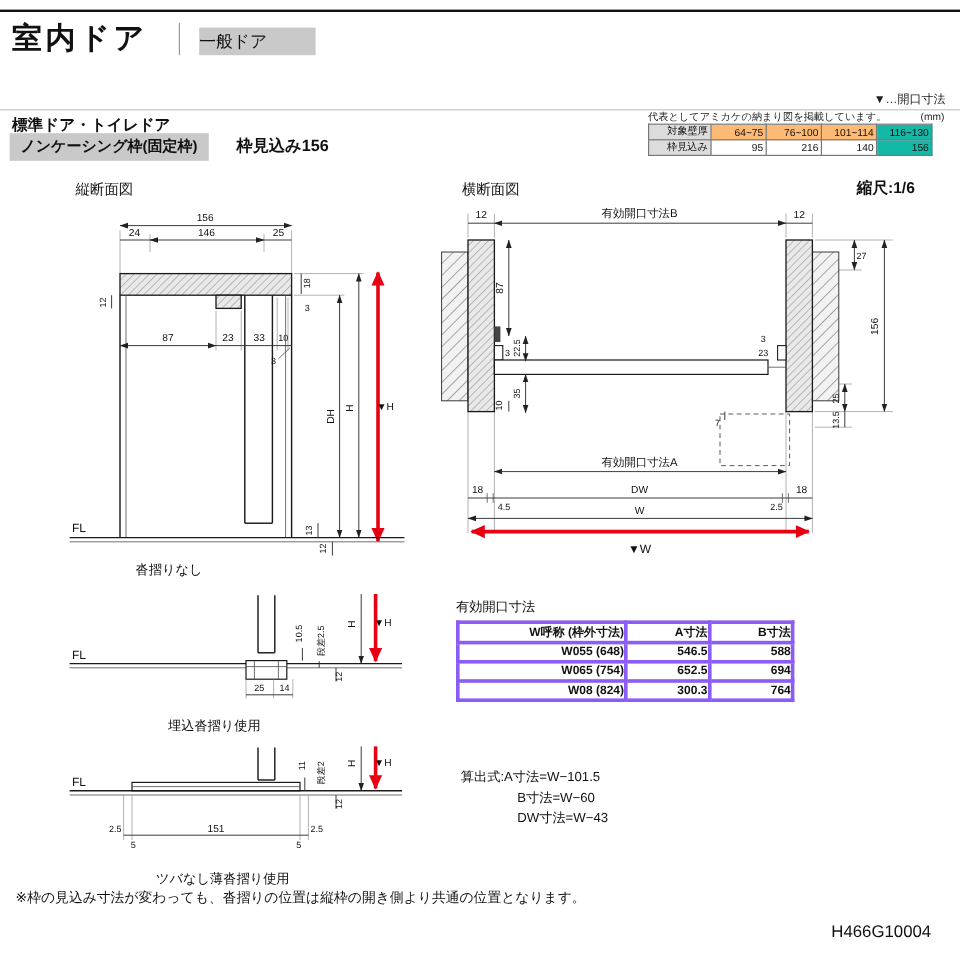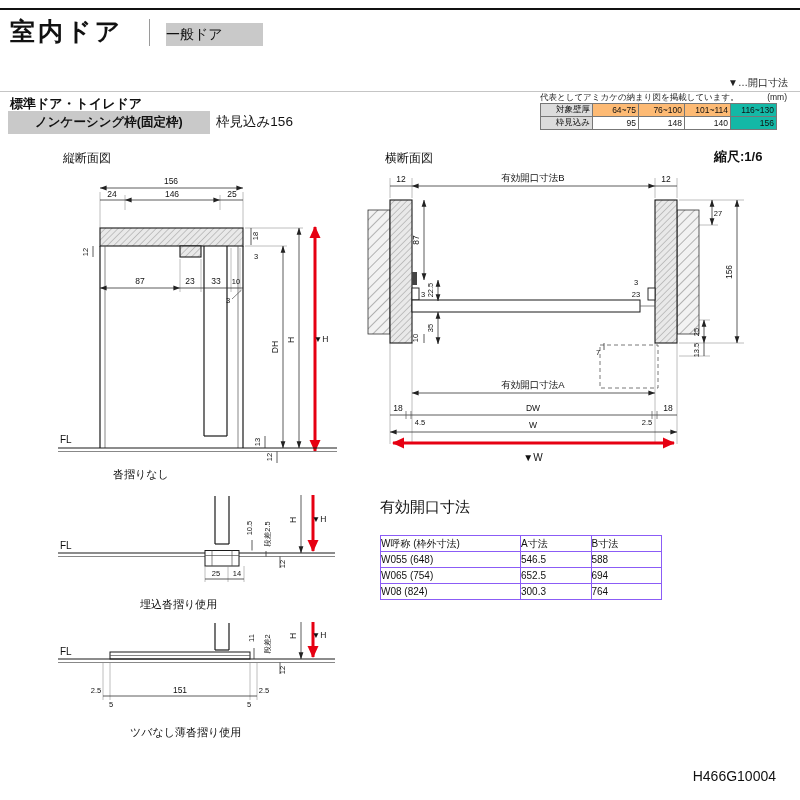--- a/index.html
+++ b/index.html
@@ -7,22 +7,22 @@
 body{font-family:"Liberation Sans","DejaVu Sans",sans-serif;color:#111}
 .page{position:relative;width:800px;height:800px;background:#fff;overflow:hidden}
 .top-rule{position:absolute;left:0;top:8px;width:800px;height:2px;background:#111}
 .hdr-title{position:absolute;left:10px;top:15px;font-size:25px;font-weight:bold;letter-spacing:3px}
 .hdr-div{position:absolute;left:149px;top:19px;width:1px;height:27px;background:#9a9a9a}
 .hdr-badge{position:absolute;left:166px;top:23px;width:97px;height:23px;background:#c9c9c9;font-size:14px;line-height:23px;}
 .opening-note{position:absolute;right:12px;top:76px;font-size:10px;color:#222}
 .hdr-rule{position:absolute;left:0;top:91px;width:800px;height:1px;background:#c5c5c5}
 .sec-heading{position:absolute;left:10px;top:95px;font-size:13px;font-weight:bold}
 .sec-row{position:absolute;left:8px;top:111px;white-space:nowrap}
-.frame-type{display:inline-block;background:#c9c9c9;font-size:12.5px;font-weight:bold;padding:3px 27px}
-.frame-depth{font-size:13.5px;font-weight:normal;margin-left:2px;vertical-align:middle}
+.frame-type{display:inline-block;background:#c9c9c9;font-size:12.5px;font-weight:bold;padding:3px 9px}
+.frame-depth{font-size:13.5px;font-weight:bold;margin-left:19px;vertical-align:middle}
 .wall-note{position:absolute;left:540px;top:92px;font-size:8.5px;color:#222}
 .wall-unit{position:absolute;right:13px;top:92px;font-size:8.5px;color:#222}
 .wall-table{position:absolute;left:540px;top:103px;border-collapse:collapse;font-size:8.5px}
 .wall-table td{border:1px solid #777;height:13px;text-align:right;min-width:46px;padding:0 2px;background:#fff}
 .wall-table td.lbl{background:#dcdcdc;min-width:52px}
 .wall-table td.hd{background:#fdba74}
 .wall-table td.hl{background:#14b8a6}
 .dwg-label{position:absolute;font-size:12px}
 #lbl-vert{left:63px;top:150px}
 #lbl-horiz{left:385px;top:150px}
@@ -33,23 +33,23 @@
 svg .ol{stroke:#1a1a1a;stroke-width:1.2;fill:none}
 svg .thin{stroke:#555;stroke-width:0.7}
 svg .red{stroke:#e60012;stroke-width:3}
 svg .dash{stroke:#555;stroke-width:0.8;stroke-dasharray:4 3;fill:none}
 svg text{font-family:"Liberation Sans","DejaVu Sans",sans-serif;fill:#111}
 svg .dim{font-size:8.5px;text-anchor:middle}
 svg .dim2{font-size:7.5px;text-anchor:middle}
 svg .lab{font-size:10px}
 svg .cap{font-size:11px}
 .open-wrap{position:absolute;left:380px;top:498px;width:282px}
-.open-title{font-size:15px;margin-bottom:18px}
+.open-title{font-size:11px;margin-bottom:4px}
 .open-table{border-collapse:collapse;font-size:10px;width:100%}
-.open-table th,.open-table td{border:1px solid #8b5cf6;height:16px;text-align:left;font-weight:normal;background:#fff}
+.open-table th,.open-table td{border:3px solid #8b5cf6;height:16px;text-align:right;font-weight:bold;background:#fff}
 .open-table th:first-child{width:140px}
 .formulas{position:absolute;left:384px;top:640px;font-size:11px;line-height:17px}
 .formulas .ind{padding-left:47px}
 .footnote{position:absolute;left:13px;top:741px;font-size:11.5px}
 .doc-number{position:absolute;right:24px;top:768px;font-size:14px}
 </style>
 </head>
 <body>
 
 <div class="page">
@@ -99,21 +99,21 @@
       <tr>
         <td class="lbl">対象壁厚</td>
         <td class="hd">64~75</td>
         <td class="hd">76~100</td>
         <td class="hd">101~114</td>
         <td class="hd hl">116~130</td>
       </tr>
       <tr>
         <td class="lbl">枠見込み</td>
         <td>95</td>
-        <td>148</td>
+        <td>216</td>
         <td>140</td>
         <td class="hl">156</td>
       </tr>
     </tbody>
   </table>
 
   <div class="dwg-label" id="lbl-vert">縦断面図</div>
   <div class="dwg-label" id="lbl-horiz">横断面図</div>
   <div class="scale-label">縮尺:1/6</div>
 
@@ -391,16 +391,22 @@
         </tr>
         <tr>
           <td>W08 (824)</td>
           <td>300.3</td>
           <td>764</td>
         </tr>
       </tbody>
     </table>
   </div>
 
-
+  <div class="formulas">
+    <div>算出式:A寸法=W−101.5</div>
+    <div class="ind">B寸法=W−60</div>
+    <div class="ind">DW寸法=W−43</div>
+  </div>
+
+  <div class="footnote">※枠の見込み寸法が変わっても、沓摺りの位置は縦枠の開き側より共通の位置となります。</div>
   <div class="doc-number">H466G10004</div>
 
 </div>
 
 </body></html>

